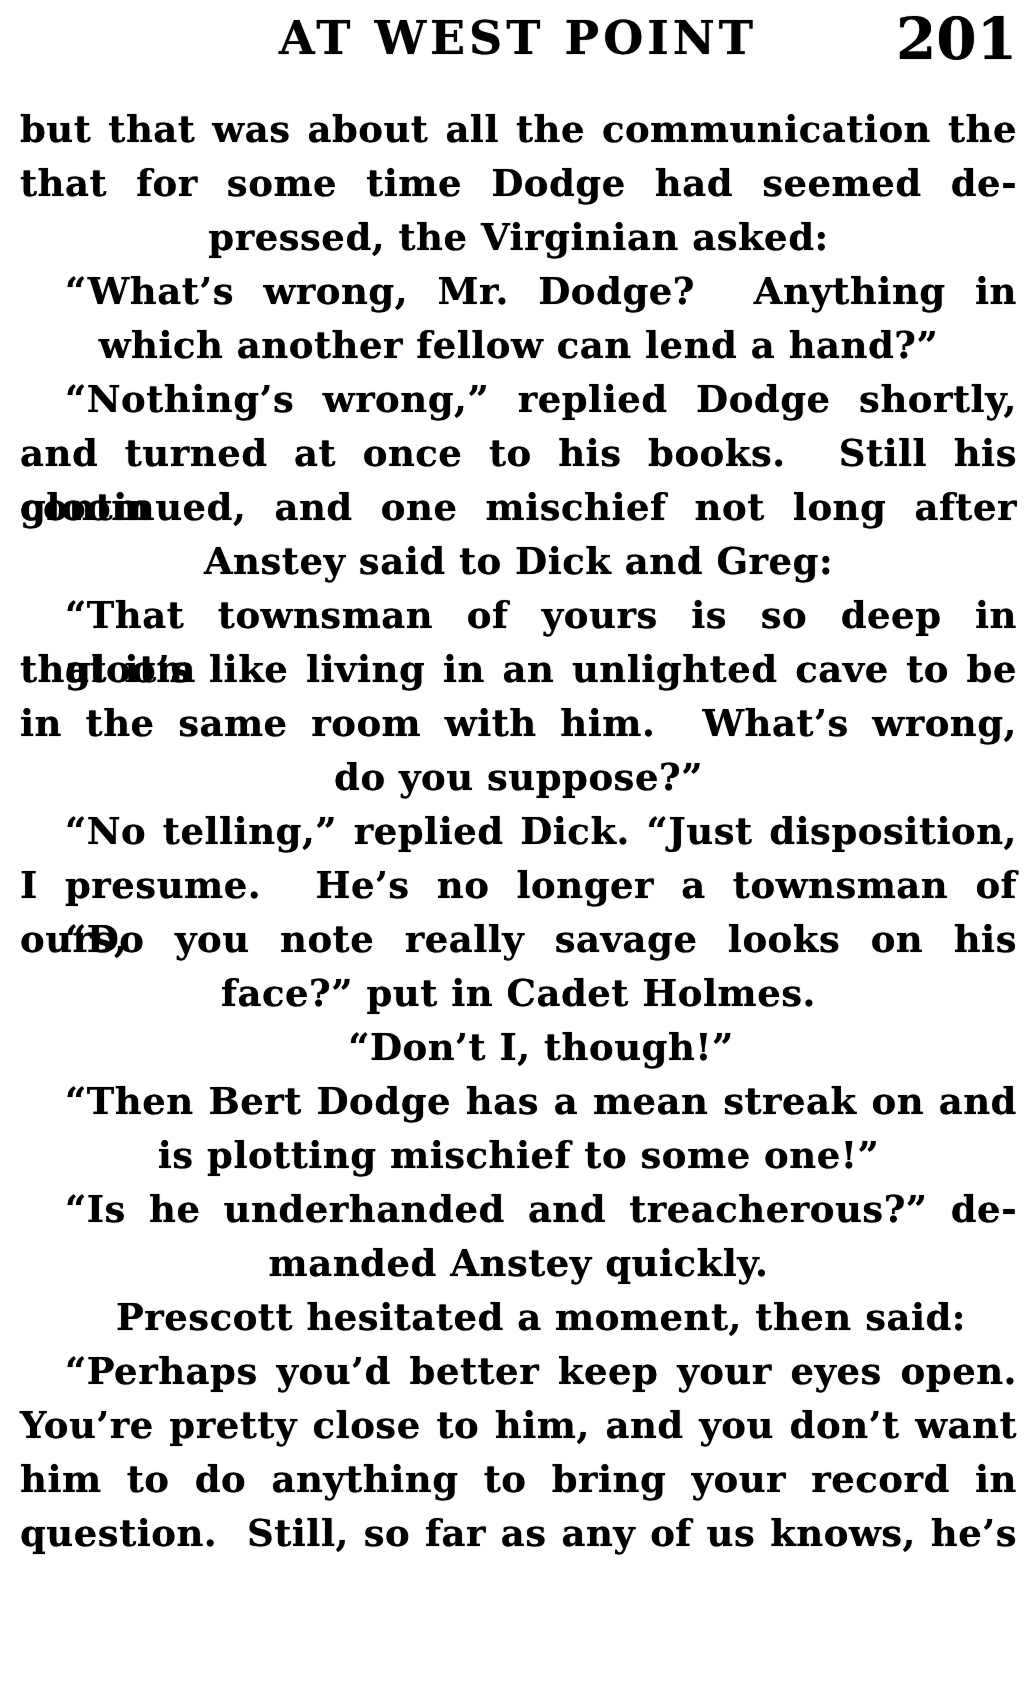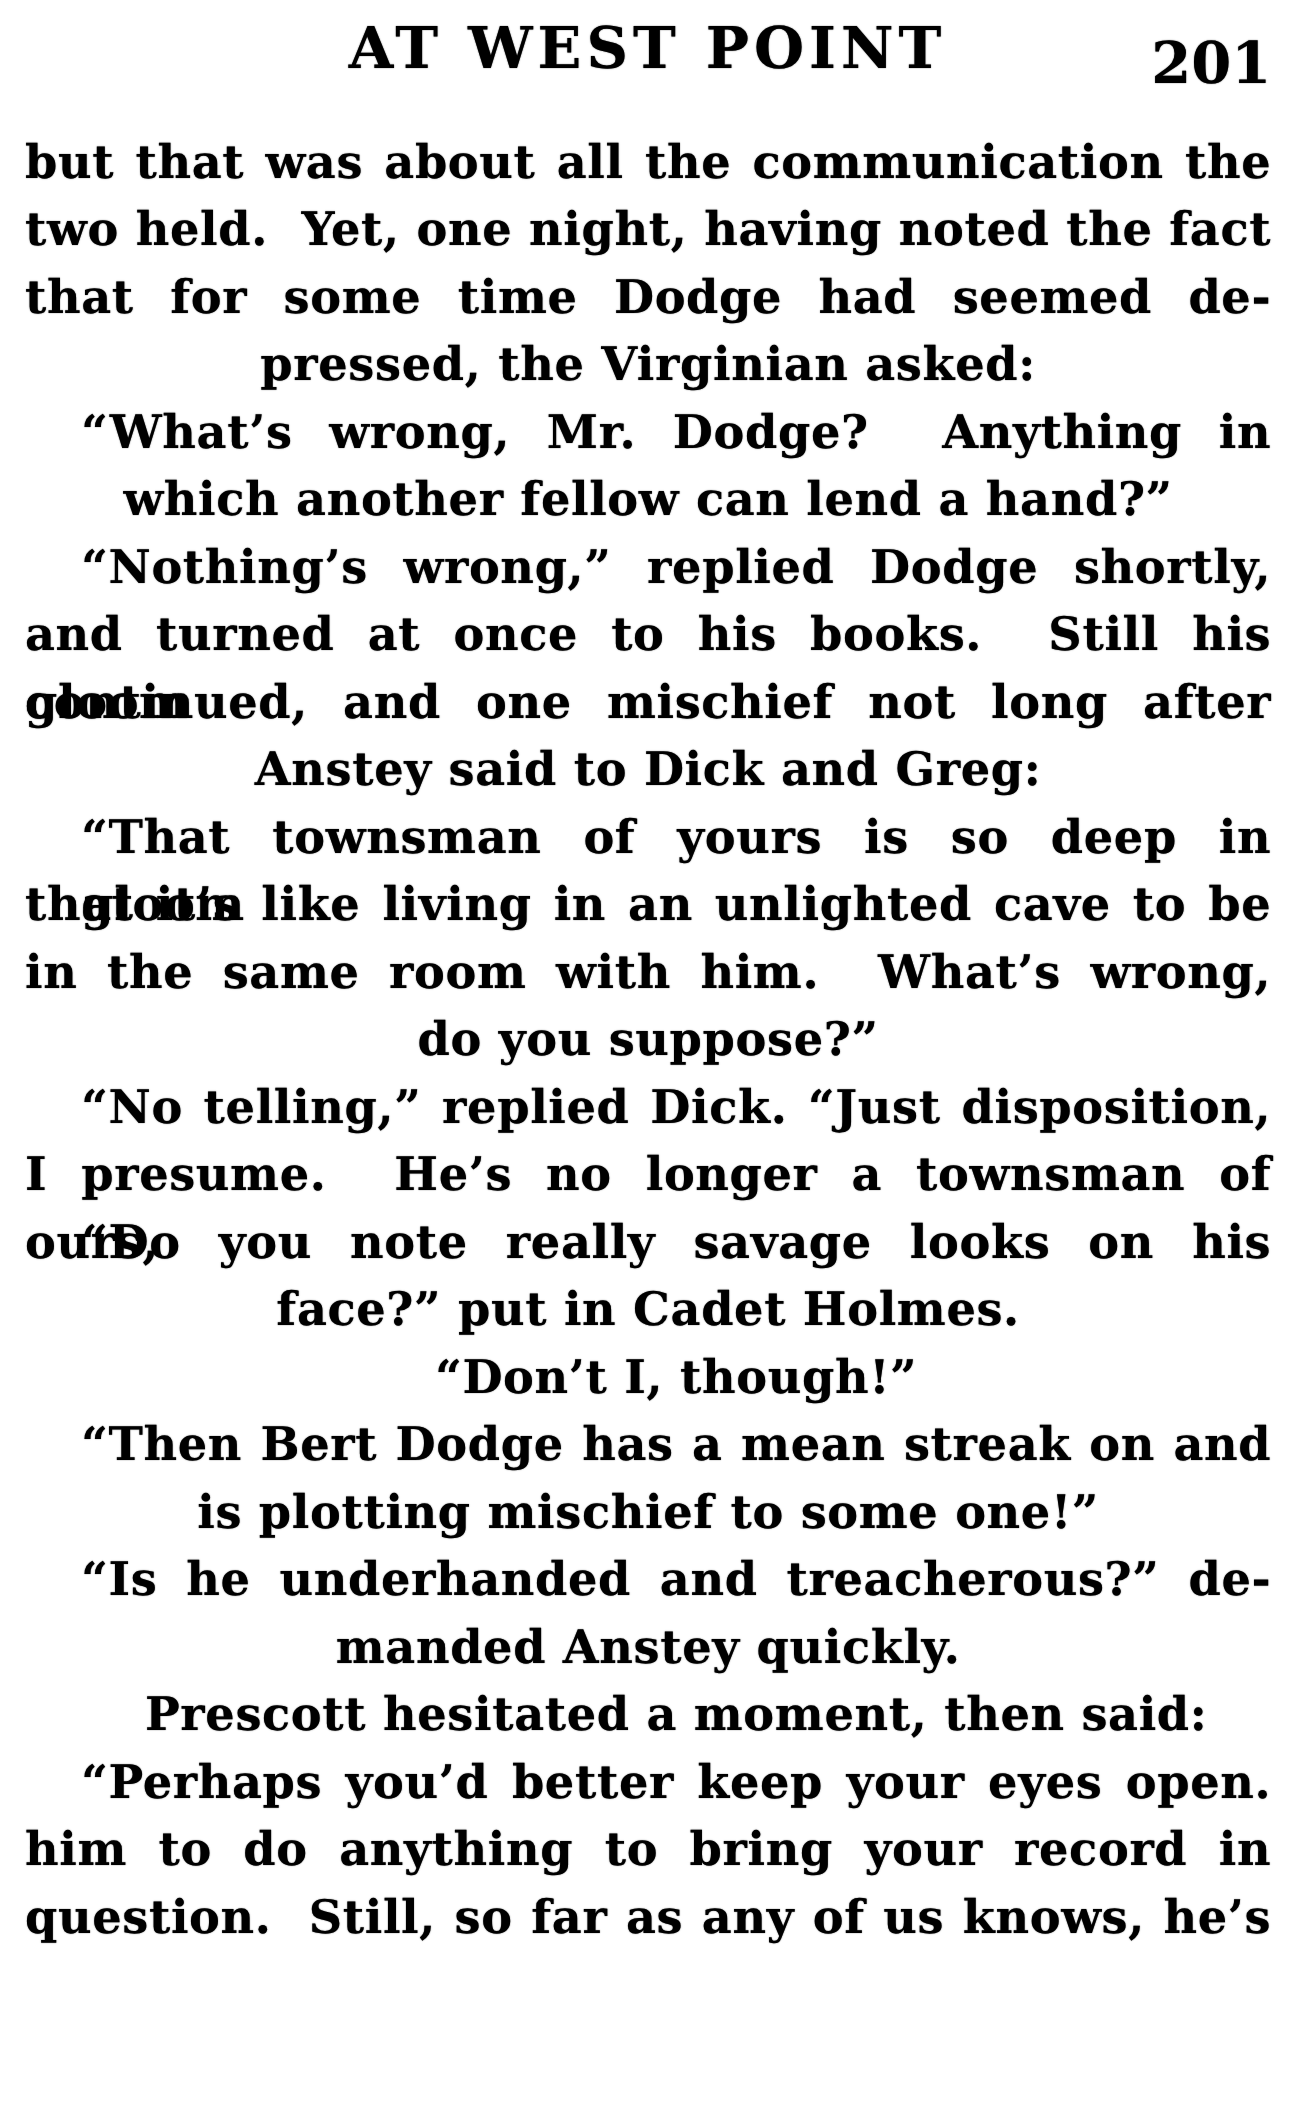--- a/index.html
+++ b/index.html
@@ -33,22 +33,22 @@
     top: 2px;
     font-size: 46px;
     line-height: 48px;
     letter-spacing: 4px;
     white-space: nowrap;
     text-shadow: 0 0 1px rgba(0,0,0,0.75);
   }
   .page-number {
     position: absolute;
     right: 19px;
-    top: 14px;
-    font-size: 46px;
+    top: 3px;
+    font-size: 58px;
     line-height: 48px;
     text-shadow: 0 0 1px rgba(0,0,0,0.75);
   }
   
   .body-text {
     position: absolute;
     top: 102px;
     left: 20px;
     right: 19px;
   }
@@ -74,21 +74,20 @@
 </head>
 <body>
 
 <div class="page">
   <div class="header">
     <span class="running-title">AT WEST POINT</span>
     <span class="page-number">201</span>
   </div>
   <div class="body-text" id="body-lines">
       <div class="line just">but that was about all the communication the</div>
-      <div class="line just">two held.  Yet, one night, having noted the fact</div>
       <div class="line just">that for some time Dodge had seemed de-</div>
       <div class="line">pressed, the Virginian asked:</div>
       <div class="line indent just">“What’s wrong, Mr. Dodge?  Anything in</div>
       <div class="line">which another fellow can lend a hand?”</div>
       <div class="line indent just">“Nothing’s wrong,” replied Dodge shortly,</div>
       <div class="line just">and turned at once to his books.  Still his gloom</div>
       <div class="line just">continued, and one mischief not long after</div>
       <div class="line">Anstey said to Dick and Greg:</div>
       <div class="line indent just">“That townsman of yours is so deep in gloom</div>
       <div class="line just">that it’s like living in an unlighted cave to be</div>
@@ -98,16 +97,17 @@
       <div class="line just">I presume.  He’s no longer a townsman of ours,</div>
       <div class="line indent just">“Do you note really savage looks on his</div>
       <div class="line">face?” put in Cadet Holmes.</div>
       <div class="line indent">“Don’t I, though!”</div>
       <div class="line indent just">“Then Bert Dodge has a mean streak on and</div>
       <div class="line">is plotting mischief to some one!”</div>
       <div class="line indent just">“Is he underhanded and treacherous?” de-</div>
       <div class="line">manded Anstey quickly.</div>
       <div class="line indent">Prescott hesitated a moment, then said:</div>
       <div class="line indent just">“Perhaps you’d better keep your eyes open.</div>
+      <div class="line just">You’re pretty close to him, and you don’t want</div>
       <div class="line just">him to do anything to bring your record in</div>
       <div class="line just">question.  Still, so far as any of us knows, he’s</div>
     </div>
 </div>
 
 </body></html>

